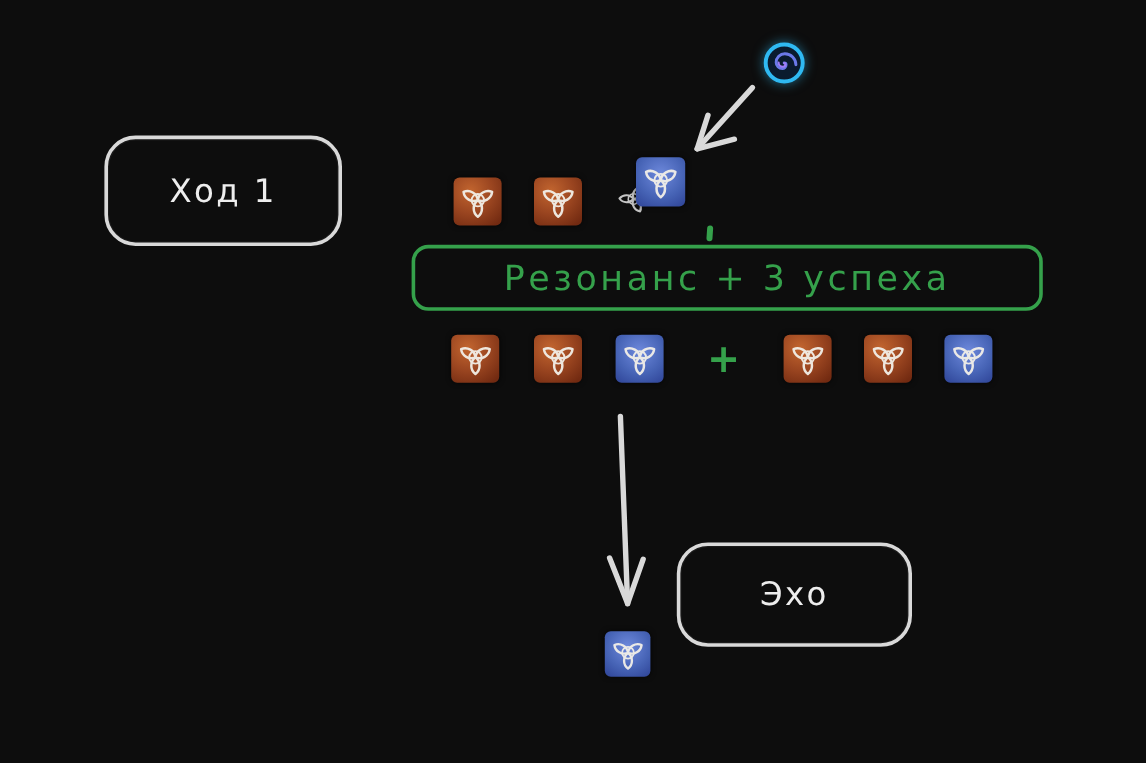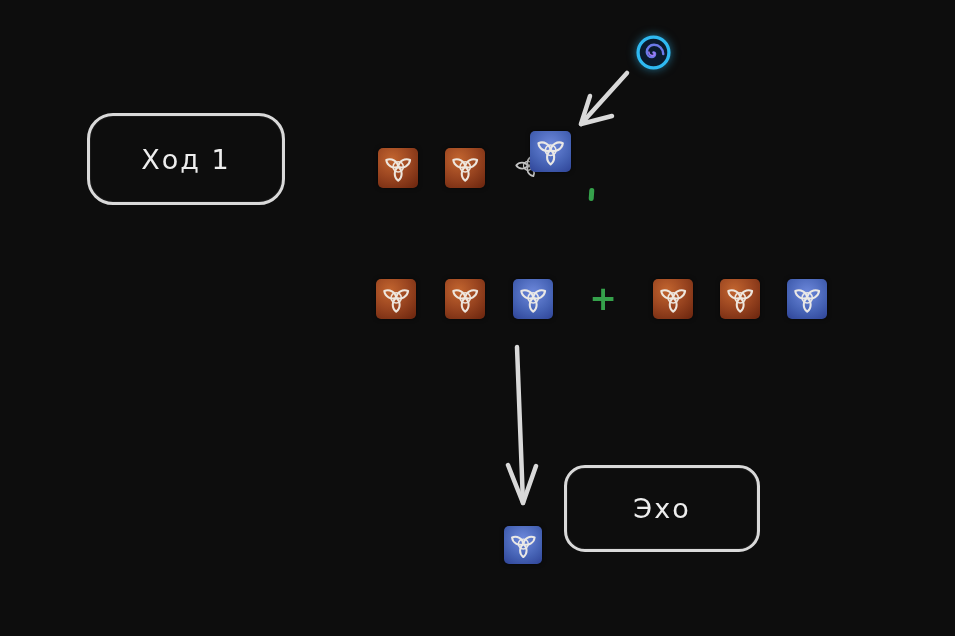--- a/index.html
+++ b/index.html
@@ -15,21 +15,21 @@
     position:absolute;
     border:3px solid var(--stroke-light,#d9d9d9);
     border-radius:26px;
     display:flex;align-items:center;justify-content:center;
     color:#ededed;
     font-size:27px;letter-spacing:2px;
     box-shadow:inset 0 0 0 1px rgba(255,255,255,.06);
   }
   .box-turn1{left:87px;top:113px;width:192px;height:86px;}
   .box-turn2{left:84px;top:500px;width:196px;height:86px;}
-  .box-echo{left:564px;top:465px;width:190px;height:81px;border-radius:21px;}
+  .box-echo{left:564px;top:452px;width:190px;height:81px;}
   .gbox{
     position:absolute;
     left:343px;top:204px;width:520px;height:49px;
     border:3.5px solid var(--accent-green,#35a14b);
     border-radius:14px;
     display:flex;align-items:center;justify-content:center;
     color:var(--accent-green,#35a14b);
     font-size:29px;letter-spacing:3px;
   }
   
@@ -69,20 +69,23 @@
 
   <div class="wbox box-turn1">
     <span>Ход 1</span>
   </div>
 
 
   <div class="wbox box-echo">
     <span>Эхо</span>
   </div>
 
+  <div class="gbox">
+    <span>Резонанс + 3 успеха</span>
+  </div>
 
   <div class="spiral">
     <svg viewBox="0 0 36 36">
       <circle cx="18" cy="18" r="15" fill="#0a1b2e" stroke="#2fb9f2" stroke-width="3.2"></circle>
       <path d="M18 18 a1.5 1.5 0 0 1 1.5 1.5 a3 3 0 0 1 -3 3 a5 5 0 0 1 -5 -5 a7 7 0 0 1 7 -7 a9 9 0 0 1 9 9" fill="none" stroke="#6b79e8" stroke-width="2.4" stroke-linecap="round"></path>
       <path d="M18 18 a1 1 0 0 1 1 1 a2 2 0 0 1 -2 2 a3.5 3.5 0 0 1 -3.5 -3.5" fill="none" stroke="#9f7cf5" stroke-width="1.6" stroke-linecap="round"></path>
     </svg>
   </div>
 
   <svg class="arrow" style="left:570px;top:64px;width:66px;height:68px" viewBox="0 0 66 68">

